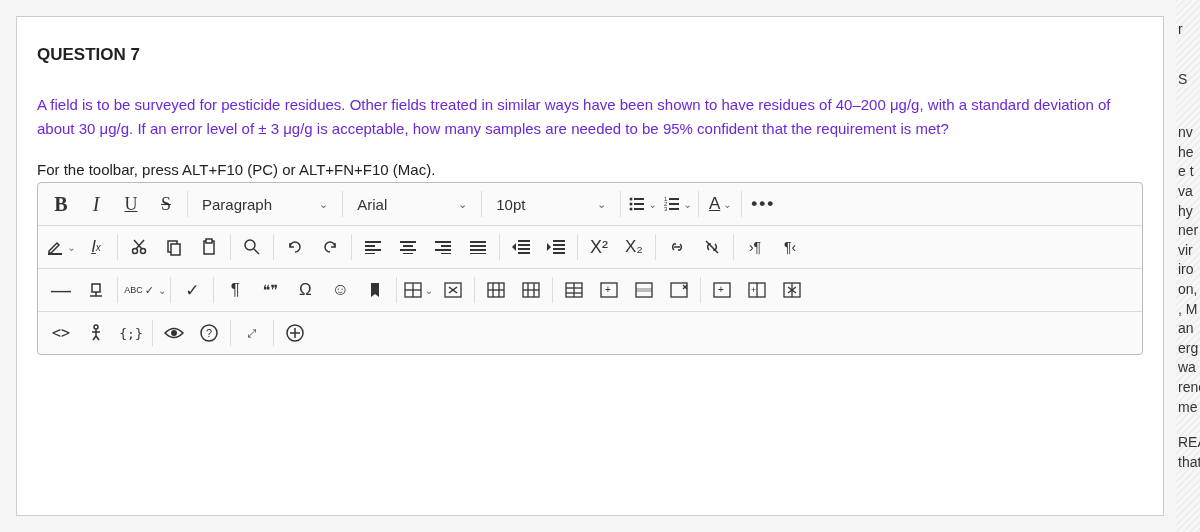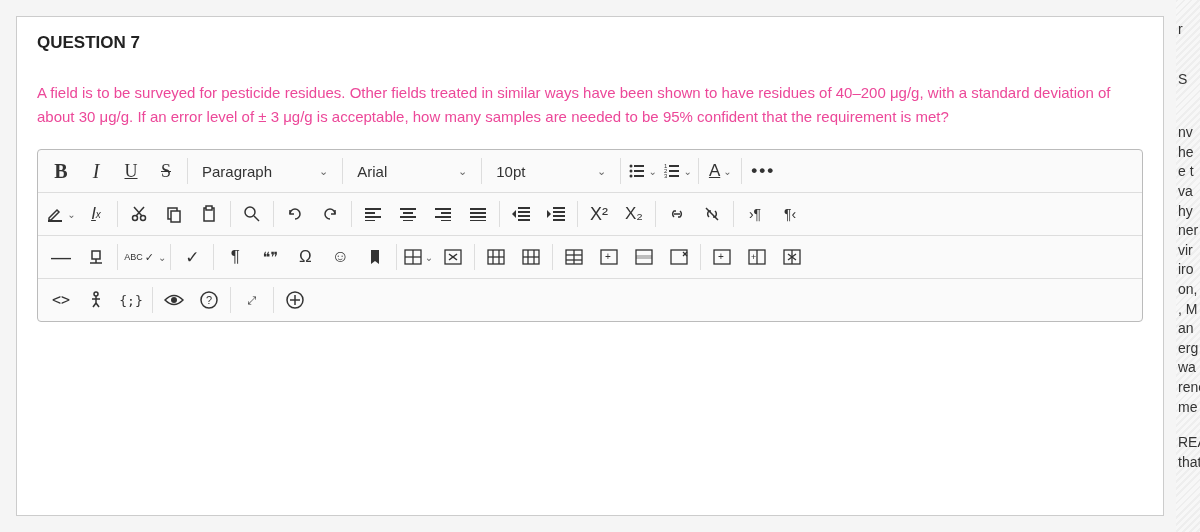--- a/index.html
+++ b/index.html
@@ -7,35 +7,35 @@
     font-family: Arial, sans-serif;
     background: #f5f5f5;
     width: 1200px;
     height: 532px;
     overflow: hidden;
     position: relative;
   }
   .main-panel {
     background: white;
     margin: 16px;
-    padding: 16px 20px;
+    padding: 28px 20px;
     border: 1px solid #ccc;
     width: 1148px;
     height: 500px;
     position: relative;
   }
   .question-title {
     font-size: 17px;
     font-weight: bold;
     color: #222;
     margin-bottom: 28px;
   }
   .question-text {
     font-size: 15px;
-    color: #ec4899;
+    color: #6d28d9;
     line-height: 1.6;
     margin-bottom: 20px;
   }
   .toolbar-hint {
     font-size: 15px;
     color: #222;
     margin-bottom: 4px;
   }
   .editor-toolbar {
     border: 1px solid #bbb;
@@ -110,20 +110,21 @@
   .side-clip div { padding-left: 2px; white-space: nowrap; }
   svg { display: block; }
 </style>
 </head>
 <body>
 
 <div class="main-panel">
   <div class="question-title">QUESTION 7</div>
   <div class="question-text">A field is to be surveyed for pesticide residues. Other fields treated in similar ways have been shown to have residues of 40–200 μg/g, with a standard deviation of about 30 μg/g. If an error level of ± 3 μg/g is acceptable, how many samples are needed to be 95% confident that the requirement is met?</div>
 
+  <div class="toolbar-hint">For the toolbar, press ALT+F10 (PC) or ALT+FN+F10 (Mac).</div>
 
   <div class="editor-toolbar">
 
     <div class="toolbar-row">
       <div class="tb-btn bold">B</div>
       <div class="tb-btn italic">I</div>
       <div class="tb-btn underline">U</div>
       <div class="tb-btn strike">S</div>
       <div class="sep"></div>
       <div class="tb-select" style="min-width:130px;gap:47px;">

